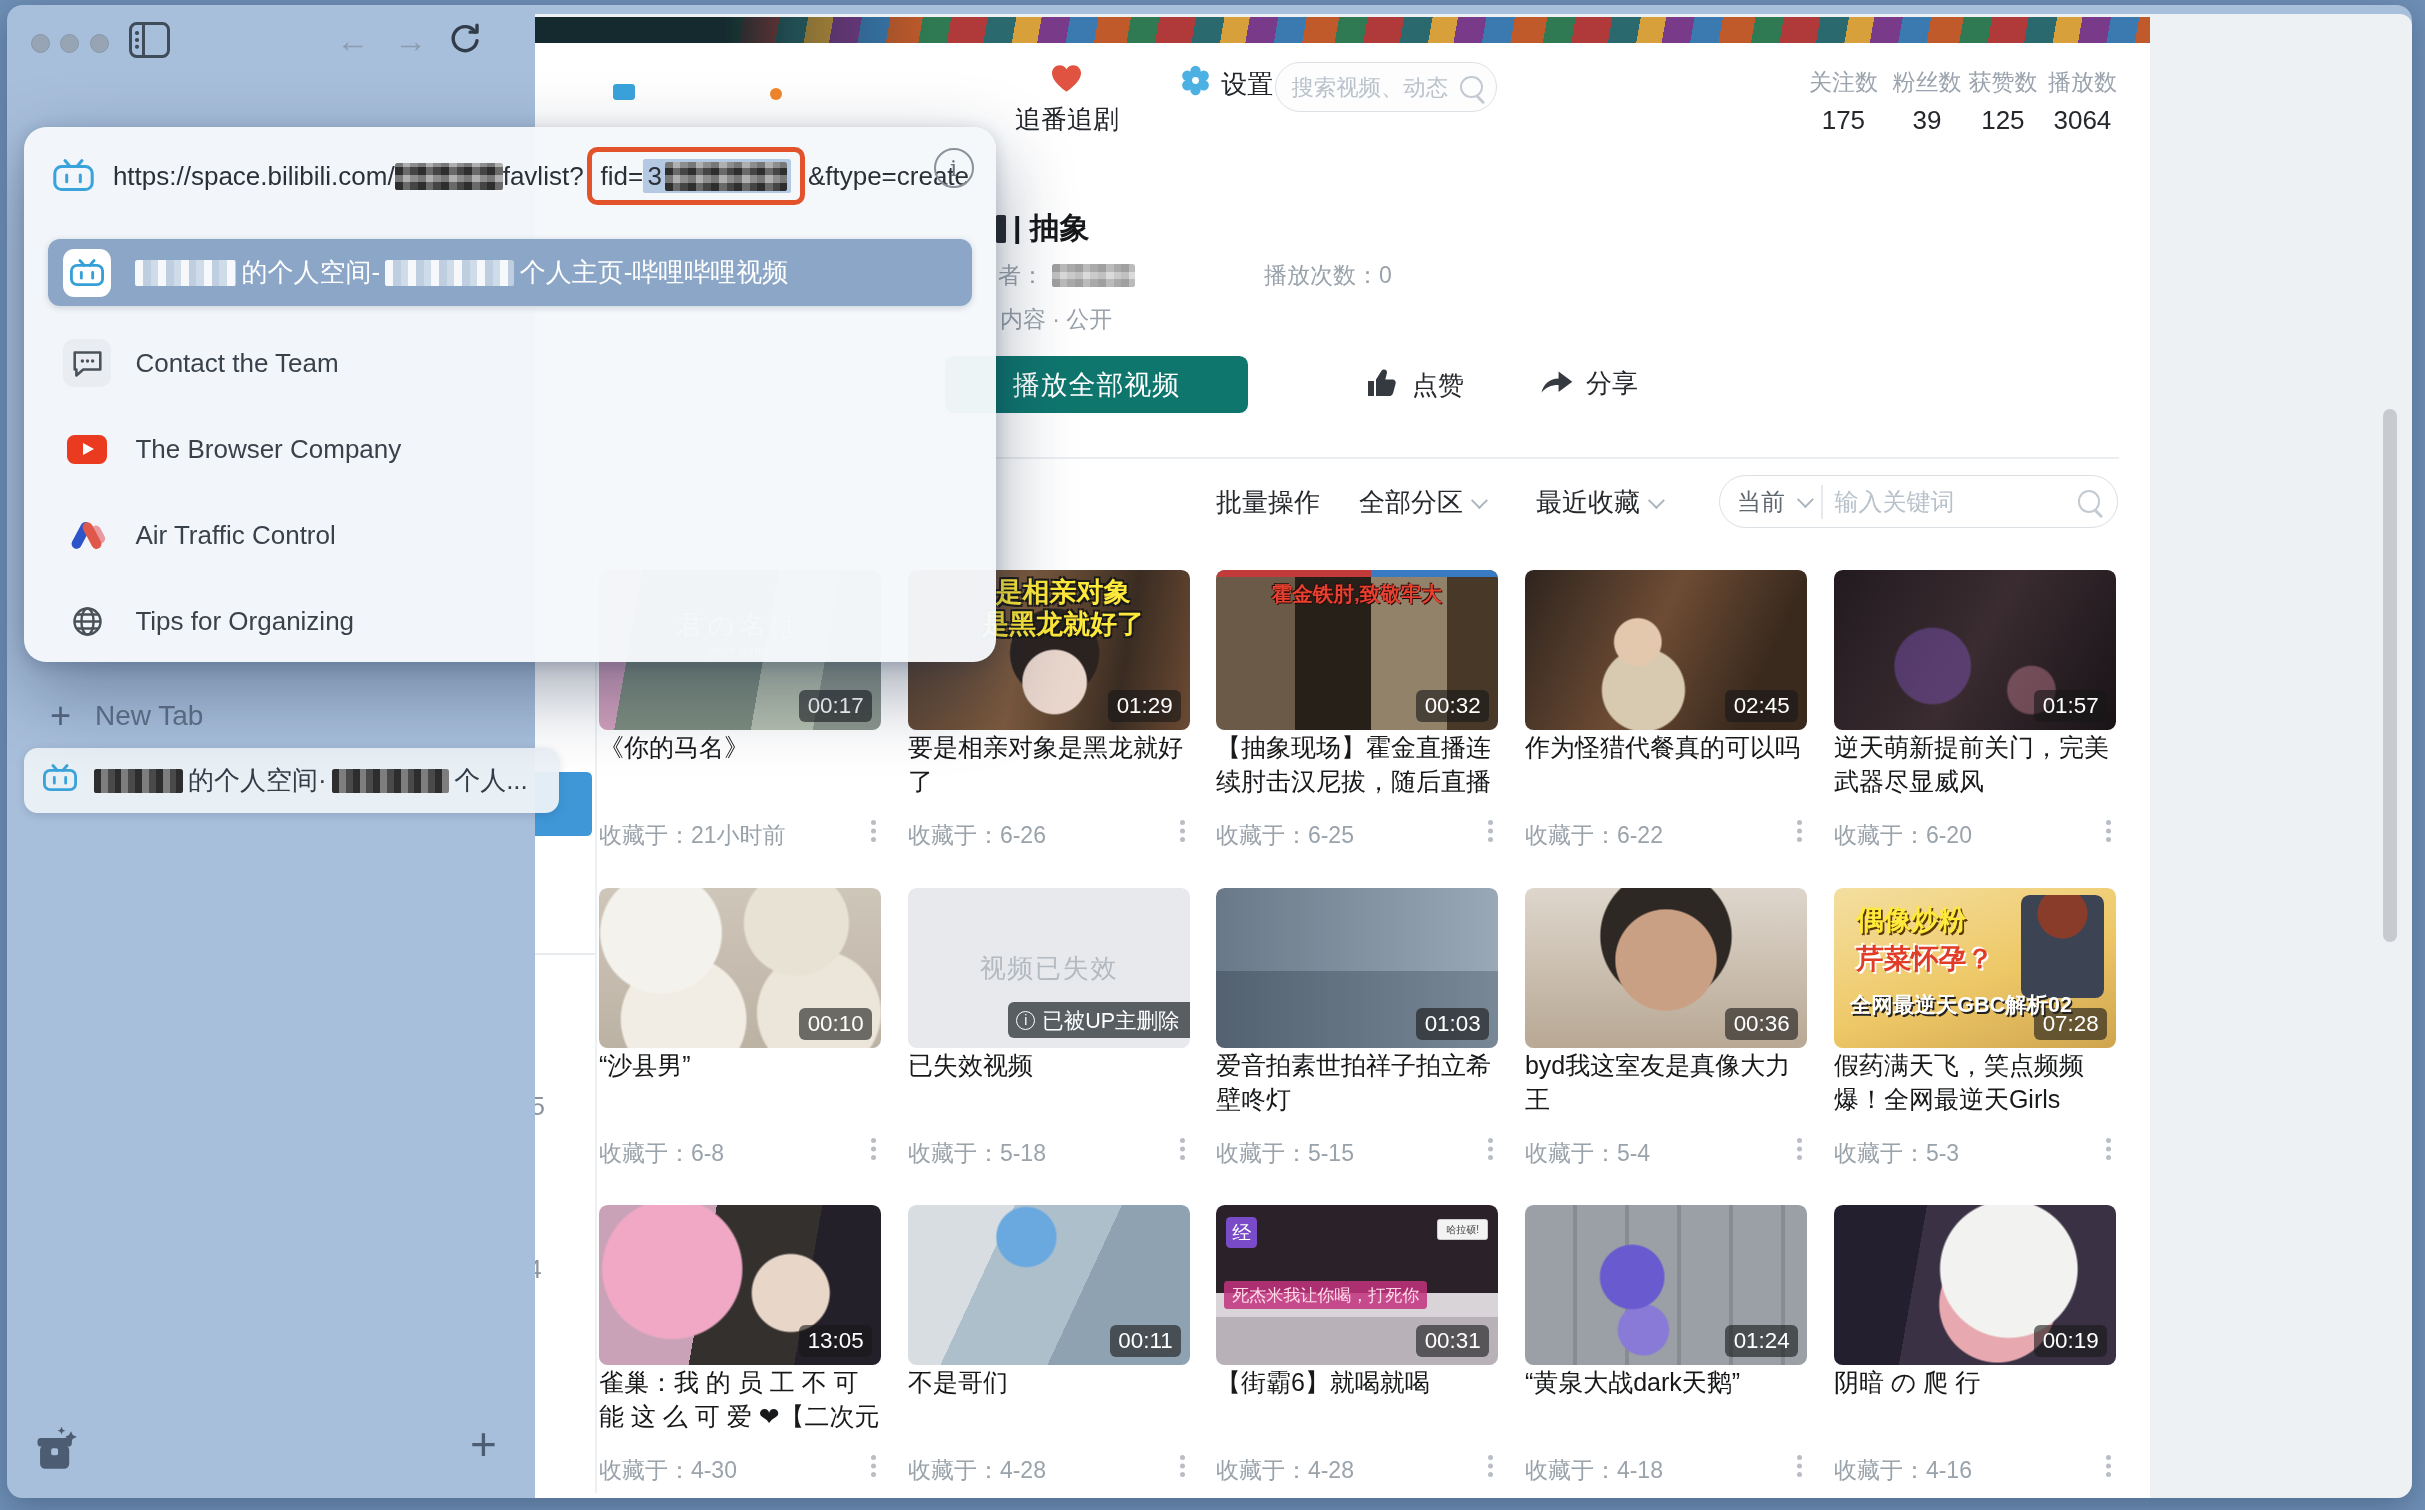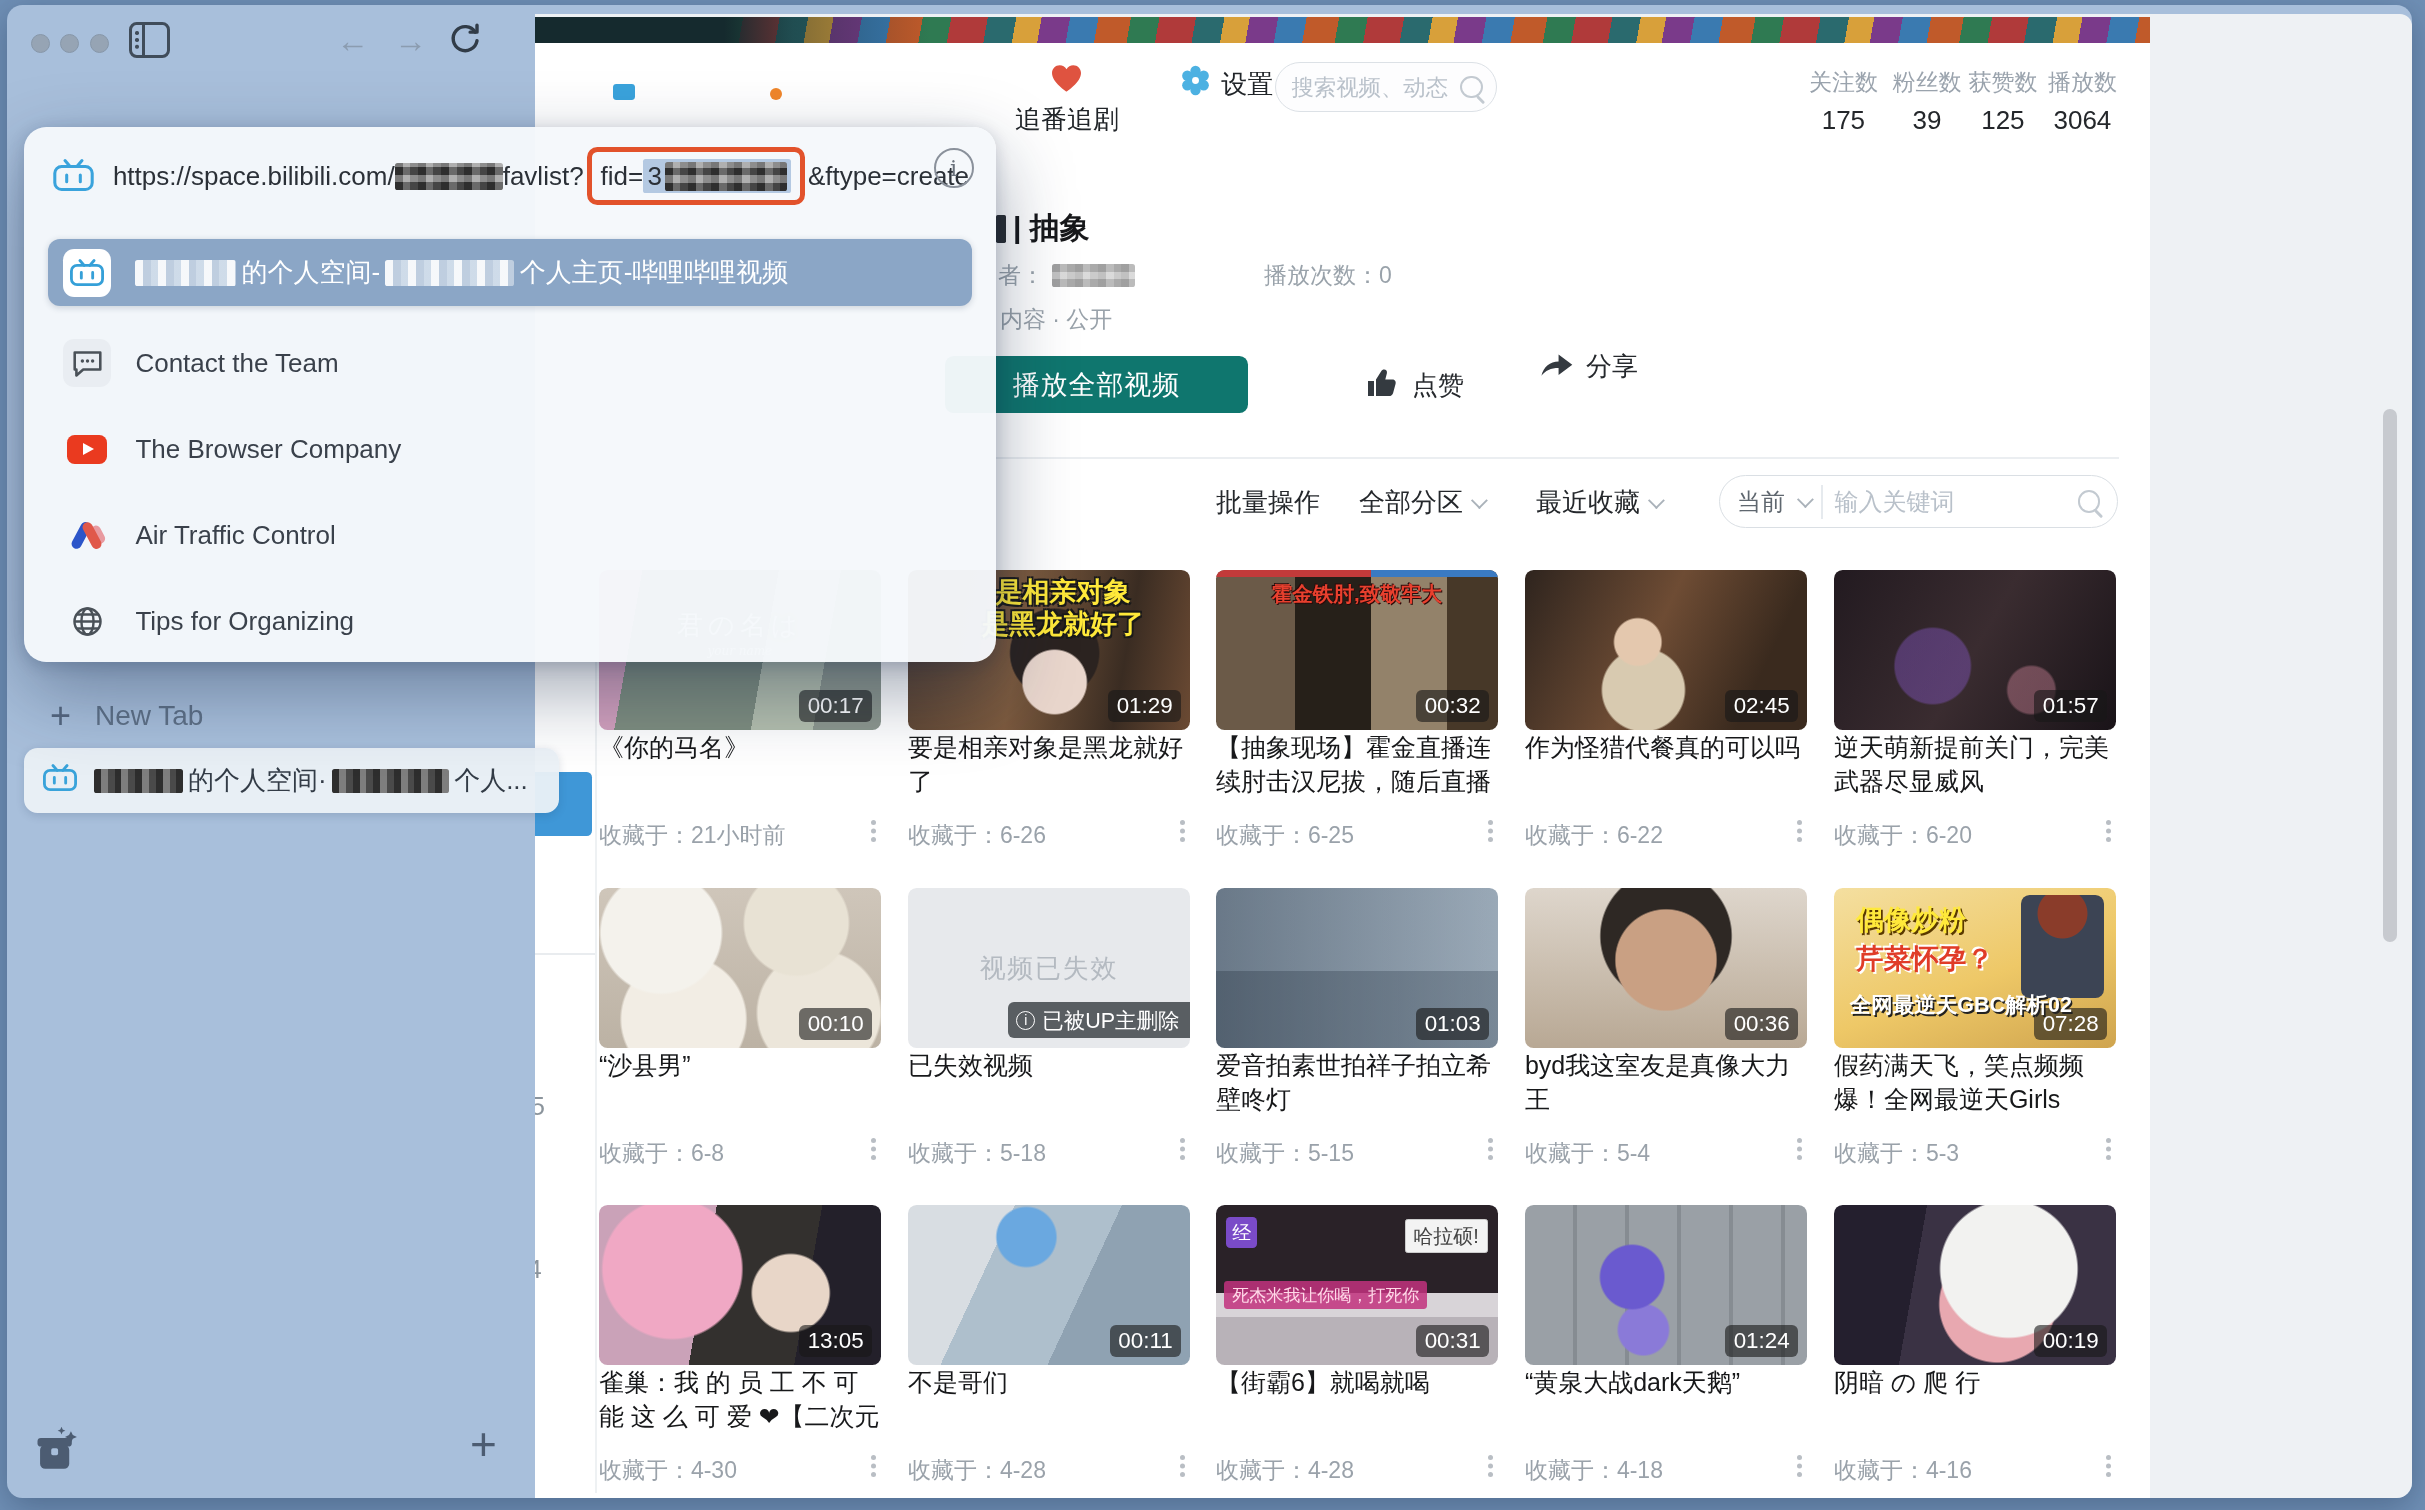--- a/index.html
+++ b/index.html
@@ -122,21 +122,21 @@
     text-shadow:1.7px 1.7px 0 #fff,-1.7px -1.7px 0 #fff; z-index:2; }
   .v9 .t2 { bottom:29px; left:45%; transform:translateX(-50%); color:#fff; font-weight:bold; font-size:21.5px;
     text-shadow:1.7px 1.7px 0 #222; z-index:2; }
   .v10 { background:radial-gradient(circle at 26% 40%, #f0a8c4 0 30%, transparent 31%),
          radial-gradient(circle at 68% 55%, #e8d6c8 0 18%, transparent 19%),
          linear-gradient(100deg,#caa2b8 0 38%,#33302e 38% 72%,#23202a 72%); }
   .v11 { background:radial-gradient(circle at 42% 20%, #6aa8e0 0 14%, transparent 15%),
          linear-gradient(115deg,#d8dde2 0 30%,#aebfcc 30% 60%,#8fa2b2 60%); }
   .v12 { background:linear-gradient(180deg,#2a2228 0 55%,#d8d4d8 55% 70%,#b8b2b8 70%); }
   .v12 .t0 { top:12px; left:10.3px; background:#7a4bc8; color:#fff; font-size:19px; padding:2.6px 6px; border-radius:4.3px; }
-  .v12 .t1 { top:13.8px; right:10.3px; background:#f3f3f3; color:#444; font-size:20px; padding:2.6px 7.7px;
+  .v12 .t1 { top:13.8px; right:10.3px; background:#f3f3f3; color:#444; font-size:10px; padding:2.6px 7.7px;
     border-radius:2.6px; border:0.9px solid #ccc; }
   .v12 .t2 { top:76px; left:8.6px; background:rgba(194,49,126,.85); color:#ffd9e8; font-size:17px;
     padding:2.6px 7.7px; border-radius:3.4px; }
   .v13 { background:radial-gradient(circle at 38% 45%, #6a5acf 0 16%, transparent 17%),
          radial-gradient(circle at 42% 78%, #8a7ad8 0 12%, transparent 13%),
          repeating-linear-gradient(90deg,#9aa0a6 0 48px,#868c92 48px 52px); }
   .v14 { background:radial-gradient(circle at 62% 40%, #f2f2f0 0 34%, transparent 35%),
          radial-gradient(circle at 58% 62%, #e8a8b0 0 30%, transparent 31%),
          linear-gradient(100deg,#241f2e 0 30%,#3a3244 30%); }
 
@@ -276,21 +276,21 @@
 
   <div class="abs playall">播放全部视频</div>
   <div class="abs actbtn" style="left:1359px;top:360px;">
     <span>
       <svg width="34" height="34" viewBox="0 0 34 32">
           <path fill="#343a40" d="M2 15h6v15H2zM10 30h13c2 0 3.6-1.1 4.1-3.1l2.5-9.2c.6-2.3-1-4.2-3.1-4.2h-7.2l1.6-6.3c.5-2-.8-3.7-2.8-3.7-1.2 0-2.3.6-2.9 1.7L10 13.5z"></path>
         </svg>
     </span>
     <span>点赞</span>
   </div>
-  <div class="abs actbtn" style="left:1531px;top:341px;">
+  <div class="abs actbtn" style="left:1531px;top:358px;">
     <span>
       <svg width="36" height="34" viewBox="0 0 42 36">
           <path fill="#343a40" d="M4 33c2.5-11 10-16.5 20-16.8V8l16 12-16 12v-8.3C15 23.7 8.5 26.5 4 33Z"></path>
         </svg>
     </span>
     <span>分享</span>
   </div>
 
   <div class="abs hdivider"></div>
   <div class="abs vdivider"></div>

